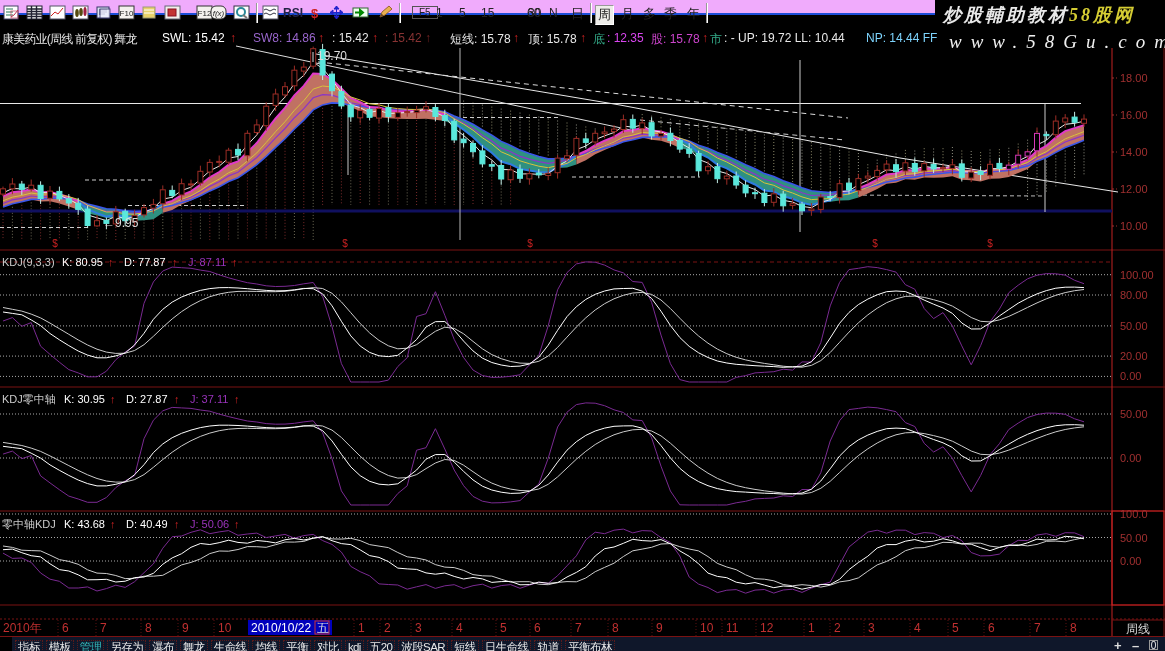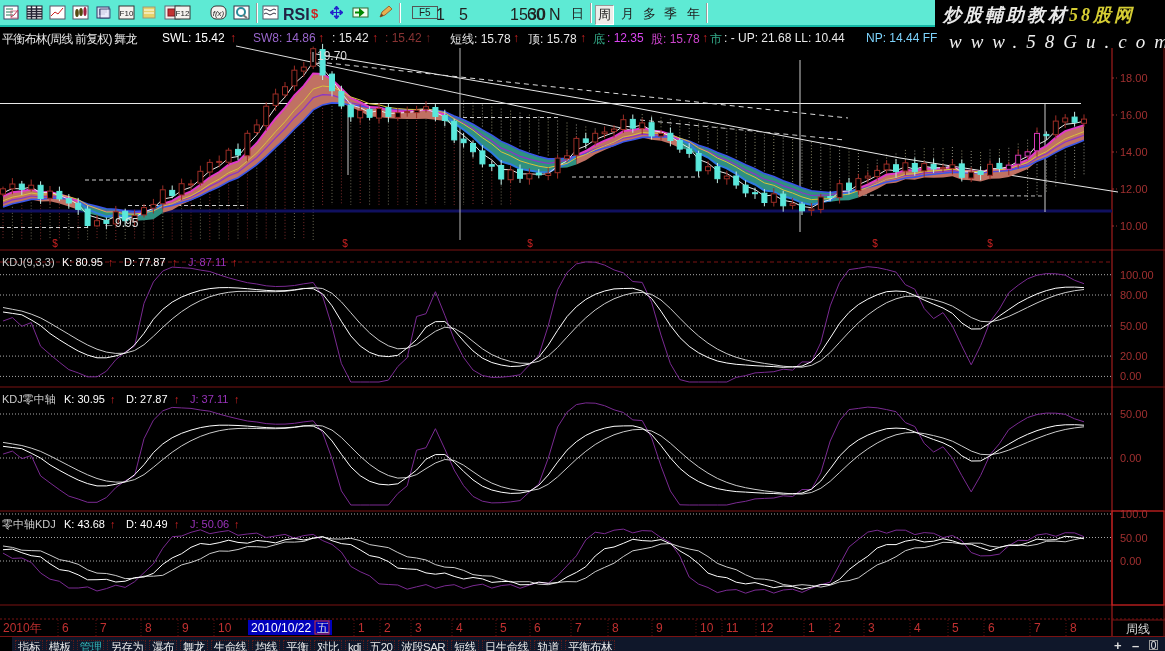--- a/index.html
+++ b/index.html
@@ -1,18 +1,18 @@
 <!DOCTYPE html>
 <html><head><meta charset="utf-8"><style>
 *{margin:0;padding:0;box-sizing:border-box}
 body{width:1165px;height:651px;background:#000;font-family:"Liberation Sans",sans-serif;position:relative;overflow:hidden}
-#toolbar{position:absolute;left:0;top:0;width:935px;height:27px;background:#5eead4;border-bottom:2px solid #14b8a6}
+#toolbar{position:absolute;left:0;top:0;width:935px;height:15px;background:#f0abfc;border-bottom:2px solid #1d4ed8}
 .ic{position:absolute;top:5px;height:16px}
 .tsep{position:absolute;top:3px;width:2px;height:20px;border-left:1px solid #999;border-right:1px solid #fff}
-.tt{position:absolute;top:6px;font-size:16px;color:#222}
+.tt{position:absolute;top:6px;font-size:12px;color:#222}
 #status{position:absolute;left:0;top:28px;width:100%;height:20px;font-size:12px;color:#ddd;white-space:nowrap}
 #status span{position:absolute;top:3px}
 .wm1{position:absolute;left:943px;top:3px;font-size:18px;font-weight:bold;font-style:italic;color:#e8e8e8;font-family:"Liberation Serif",serif;letter-spacing:3px;white-space:nowrap}
 .wm2{position:absolute;left:949px;top:31px;font-size:19px;font-style:italic;color:#f0f0f0;font-family:"Liberation Serif",serif;letter-spacing:9px;white-space:nowrap}
 #tabbar{position:absolute;left:12px;top:637px;width:100%;height:14px;background:#0f172a}
 .tab{display:inline-block;margin-left:3px;font-size:11.5px;letter-spacing:-0.6px;border:1px dotted #5a1a1a;padding:0 2px;line-height:12px}
 svg text{font-family:"Liberation Sans",sans-serif}
 </style></head><body>
 <div id="toolbar">
     <div class="ic" style="left:3px;width:17px"><svg width="17" height="15">
@@ -46,21 +46,21 @@
         <text x="8.5" y="11" font-size="8" fill="#222" text-anchor="middle">F10</text>
       </svg></div>
     <div class="ic" style="left:141px;width:17px"><svg width="17" height="15">
         <rect x="2" y="2" width="12" height="11" fill="#e8d26a" stroke="#997"></rect>
         <path d="M3 5h10M3 8h10" stroke="#fff"></path>
       </svg></div>
     <div class="ic" style="left:164px;width:17px"><svg width="17" height="15">
         <rect x="1" y="1" width="15" height="13" fill="#f2f0ec" stroke="#667"></rect>
         <rect x="4" y="4" width="8" height="7" fill="#c23333" stroke="#812"></rect>
       </svg></div>
-    <div class="ic" style="left:174px;width:17px"><svg width="17" height="15">
+    <div class="ic" style="left:196px;width:17px"><svg width="17" height="15">
         <rect x="1" y="1" width="15" height="13" fill="#f4f2ee" stroke="#333"></rect>
         <text x="8.5" y="11" font-size="8" fill="#222" text-anchor="middle">F12</text>
       </svg></div>
     <div class="ic" style="left:210px;width:17px"><svg width="17" height="15">
         <rect x="1" y="1" width="15" height="13" rx="5" fill="#f4f2ee" stroke="#333"></rect>
         <text x="8.5" y="11" font-size="8" font-style="italic" fill="#222" text-anchor="middle">f(x)</text>
       </svg></div>
     <div class="ic" style="left:233px;width:17px"><svg width="17" height="15">
         <rect x="1" y="1" width="15" height="13" fill="#fff" stroke="#334"></rect>
         <circle cx="8" cy="7" r="4" fill="none" stroke="#2a8a9a" stroke-width="2"></circle>
@@ -81,55 +81,55 @@
         <path d="M3 7.5h8M11 7.5l-3-2.5v5z" stroke="#080" fill="#080" stroke-width="2"></path>
       </svg></div>
     <div class="ic" style="left:377px;width:17px"><svg width="17" height="15">
         <path d="M3 12l2-5 7-6 3 3-7 6z" fill="#e8b050" stroke="#963"></path>
         <path d="M3 12l1.5-3.5 2 2z" fill="#642"></path>
       </svg></div>
     <div class="tsep" style="left:399px"></div>
     <span class="tt" style="left:412px;border:1px solid #555;padding:0 6px;font-size:10px">F5</span>
     <span class="tt" style="left:436px">1</span>
     <span class="tt" style="left:459px">5</span>
-    <span class="tt" style="left:510px">15</span>
+    <span class="tt" style="left:481px">15</span>
     <span class="tt" style="left:528px">30</span>
     <span class="tt" style="left:527px">60</span>
     <span class="tt" style="left:549px">N</span>
     <span class="tt" style="left:571px;top:5px;font-size:13px">日</span>
     <div class="tsep" style="left:590px"></div>
     <span class="tt" style="left:595px;top:5px;font-size:13px;border:1px solid #aaa;border-color:#999 #fff #fff #999;background:#eeede9;padding:0 2px">周</span>
     <span class="tt" style="left:621px;top:5px;font-size:13px">月</span>
     <span class="tt" style="left:643px;top:5px;font-size:13px">多</span>
     <span class="tt" style="left:664px;top:5px;font-size:13px">季</span>
     <span class="tt" style="left:687px;top:5px;font-size:13px">年</span>
     <div class="tsep" style="left:706px"></div>
   </div>
 <span class="wm1">炒股輔助教材<span style="color:#d4cc33">58股网</span></span>
 <span class="wm2">www.58Gu.com</span>
 <div id="status">
-<span style="left:2px;color:#e8e8e8;letter-spacing:-0.8px">平衡布林(周线 前复权) 舞龙</span>
+<span style="left:2px;color:#e8e8e8;letter-spacing:-0.8px">康美药业(周线 前复权) 舞龙</span>
 <span style="left:162px;color:#ffffff">SWL: 15.42</span>
     <span style="left:230px;color:#c22;font-weight:bold">↑</span>
 <span style="left:253px;color:#9966cc">SW8: 14.86</span>
     <span style="left:318px;color:#c22;font-weight:bold">↑</span>
 <span style="left:332px;color:#e8e8e8">: 15.42</span>
     <span style="left:372px;color:#c22;font-weight:bold">↑</span>
 <span style="left:385px;color:#883333">: 15.42</span>
     <span style="left:425px;color:#772222;font-weight:bold">↑</span>
 <span style="left:450px;color:#e8e8e8">短线: 15.78</span>
     <span style="left:513px;color:#c22;font-weight:bold">↑</span>
 <span style="left:528px;color:#e8e8e8">顶: 15.78</span>
     <span style="left:580px;color:#c22;font-weight:bold">↑</span>
 <span style="left:593px;color:#33aa88">底</span>
     <span style="left:607px;color:#d946ef">: 12.35</span>
 <span style="left:651px;color:#cc44cc">股: 15.78</span>
     <span style="left:702px;color:#c22;font-weight:bold">↑</span>
 <span style="left:710px;color:#33aa88">市</span>
-    <span style="left:724px;color:#e8e8e8">: - UP: 21.68 LL: 10.44</span>
+    <span style="left:724px;color:#e8e8e8">: - UP: 19.72 LL: 10.44</span>
 <span style="left:866px;color:#7dd3fc">NP: 14.44 FF</span>
 </div>
 <svg width="1165" height="651" style="position:absolute;left:0;top:0">
 <line x1="0.0" y1="250.0" x2="1165.0" y2="250.0" stroke="#7a1212" stroke-width="1"></line>
 <line x1="0.0" y1="387.0" x2="1165.0" y2="387.0" stroke="#7a1212" stroke-width="1"></line>
 <line x1="0.0" y1="511.0" x2="1165.0" y2="511.0" stroke="#7a1212" stroke-width="1"></line>
 <line x1="0.0" y1="605.0" x2="1165.0" y2="605.0" stroke="#7a1212" stroke-width="1"></line>
 <line x1="1112.0" y1="48.0" x2="1112.0" y2="636.0" stroke="#c22222" stroke-width="1"></line>
 <line x1="1164.0" y1="48.0" x2="1164.0" y2="636.0" stroke="#7a1212" stroke-width="1"></line>
 <rect x="1112" y="511" width="52" height="94" fill="none" stroke="#cc2222"></rect>

